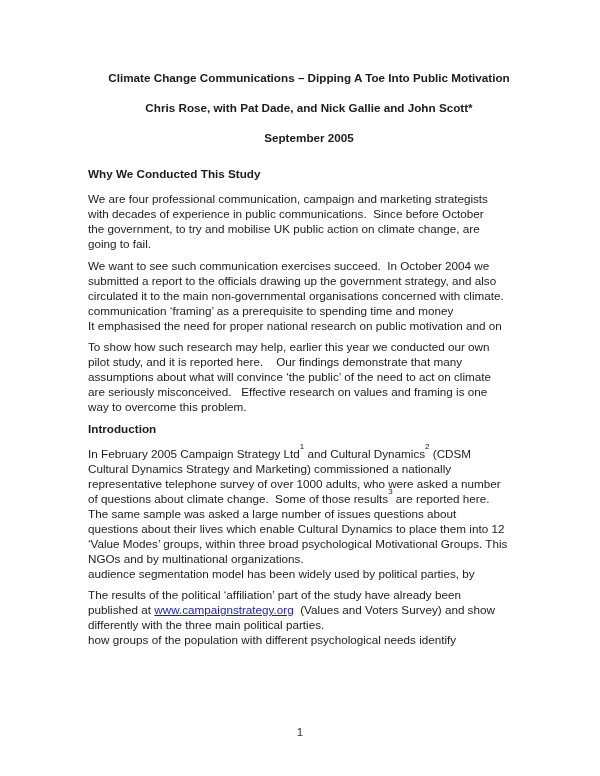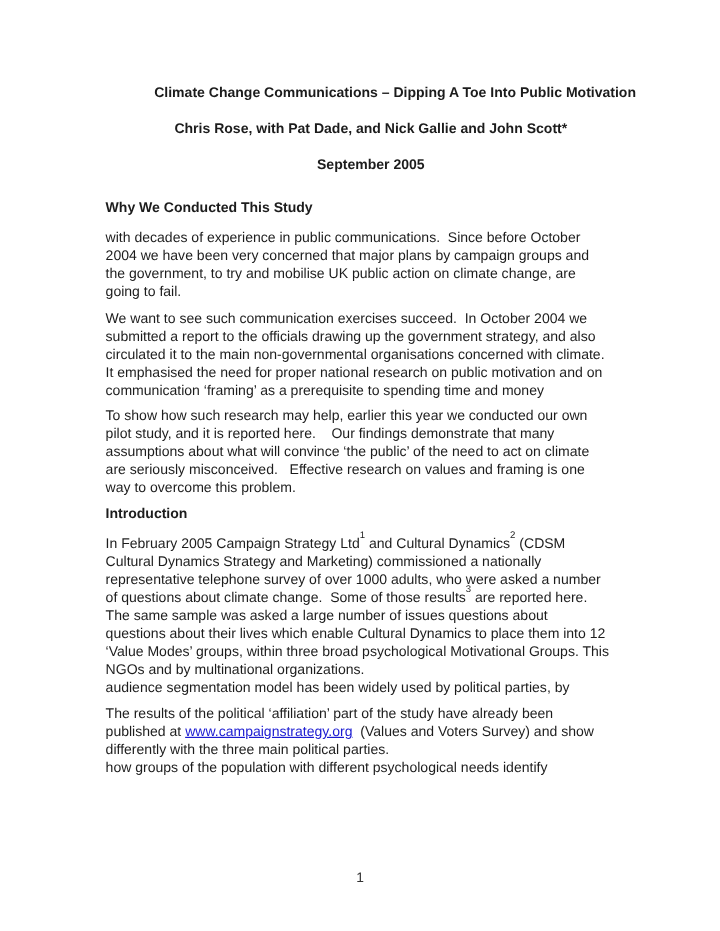--- a/index.html
+++ b/index.html
@@ -23,21 +23,21 @@
   .doc {
     position: absolute;
     left: 88px;
     top: 70px;
     width: 442px;
     font-size: 11.7px;
     line-height: 15px;
   }
   .center { text-align: center; }
   .bold { font-weight: bold; }
-  .doc-title   { margin: 0 0 15px 0; text-align: right; }
+  .doc-title   { margin: 0 0 15px 0; }
   .doc-authors { margin: 0 0 15px 0; }
   .doc-date    { margin: 0 0 21px 0; }
   .heading {
     font-weight: bold;
     margin: 0 0 10px 0;
     white-space: pre;
   }
   .para { margin: 0 0 6.5px 0; }
   .line { white-space: pre; }
   sup.fnref {
@@ -64,31 +64,31 @@
 <body style="color: rgb(28, 28, 28);">
 
 <div class="page">
   <div class="doc">
     <div class="center bold doc-title line">Climate Change Communications – Dipping A Toe Into Public Motivation</div>
     <div class="center bold doc-authors line">Chris Rose, with Pat Dade, and Nick Gallie and John Scott*</div>
     <div class="center bold doc-date line">September 2005</div>
     <div id="doc-body">
         <div class="heading">Why We Conducted This Study</div>
         <div class="para">
+          <div class="line">We are four professional communication, campaign and marketing strategists</div>
           <div class="line">with decades of experience in public communications.  Since before October</div>
-          <div class="line">2004 we have been very concerned that major plans by campaign groups and</div>
           <div class="line">the government, to try and mobilise UK public action on climate change, are</div>
           <div class="line">going to fail.</div>
         </div>
         <div class="para">
           <div class="line">We want to see such communication exercises succeed.  In October 2004 we</div>
           <div class="line">submitted a report to the officials drawing up the government strategy, and also</div>
           <div class="line">circulated it to the main non-governmental organisations concerned with climate.</div>
+          <div class="line">communication ‘framing’ as a prerequisite to spending time and money</div>
           <div class="line">It emphasised the need for proper national research on public motivation and on</div>
-          <div class="line">communication ‘framing’ as a prerequisite to spending time and money</div>
         </div>
         <div class="para">
           <div class="line">To show how such research may help, earlier this year we conducted our own</div>
           <div class="line">pilot study, and it is reported here.    Our findings demonstrate that many</div>
           <div class="line">assumptions about what will convince ‘the public’ of the need to act on climate</div>
           <div class="line">are seriously misconceived.   Effective research on values and framing is one</div>
           <div class="line">way to overcome this problem.</div>
         </div>
         <div class="heading">Introduction</div>
         <div class="para">

